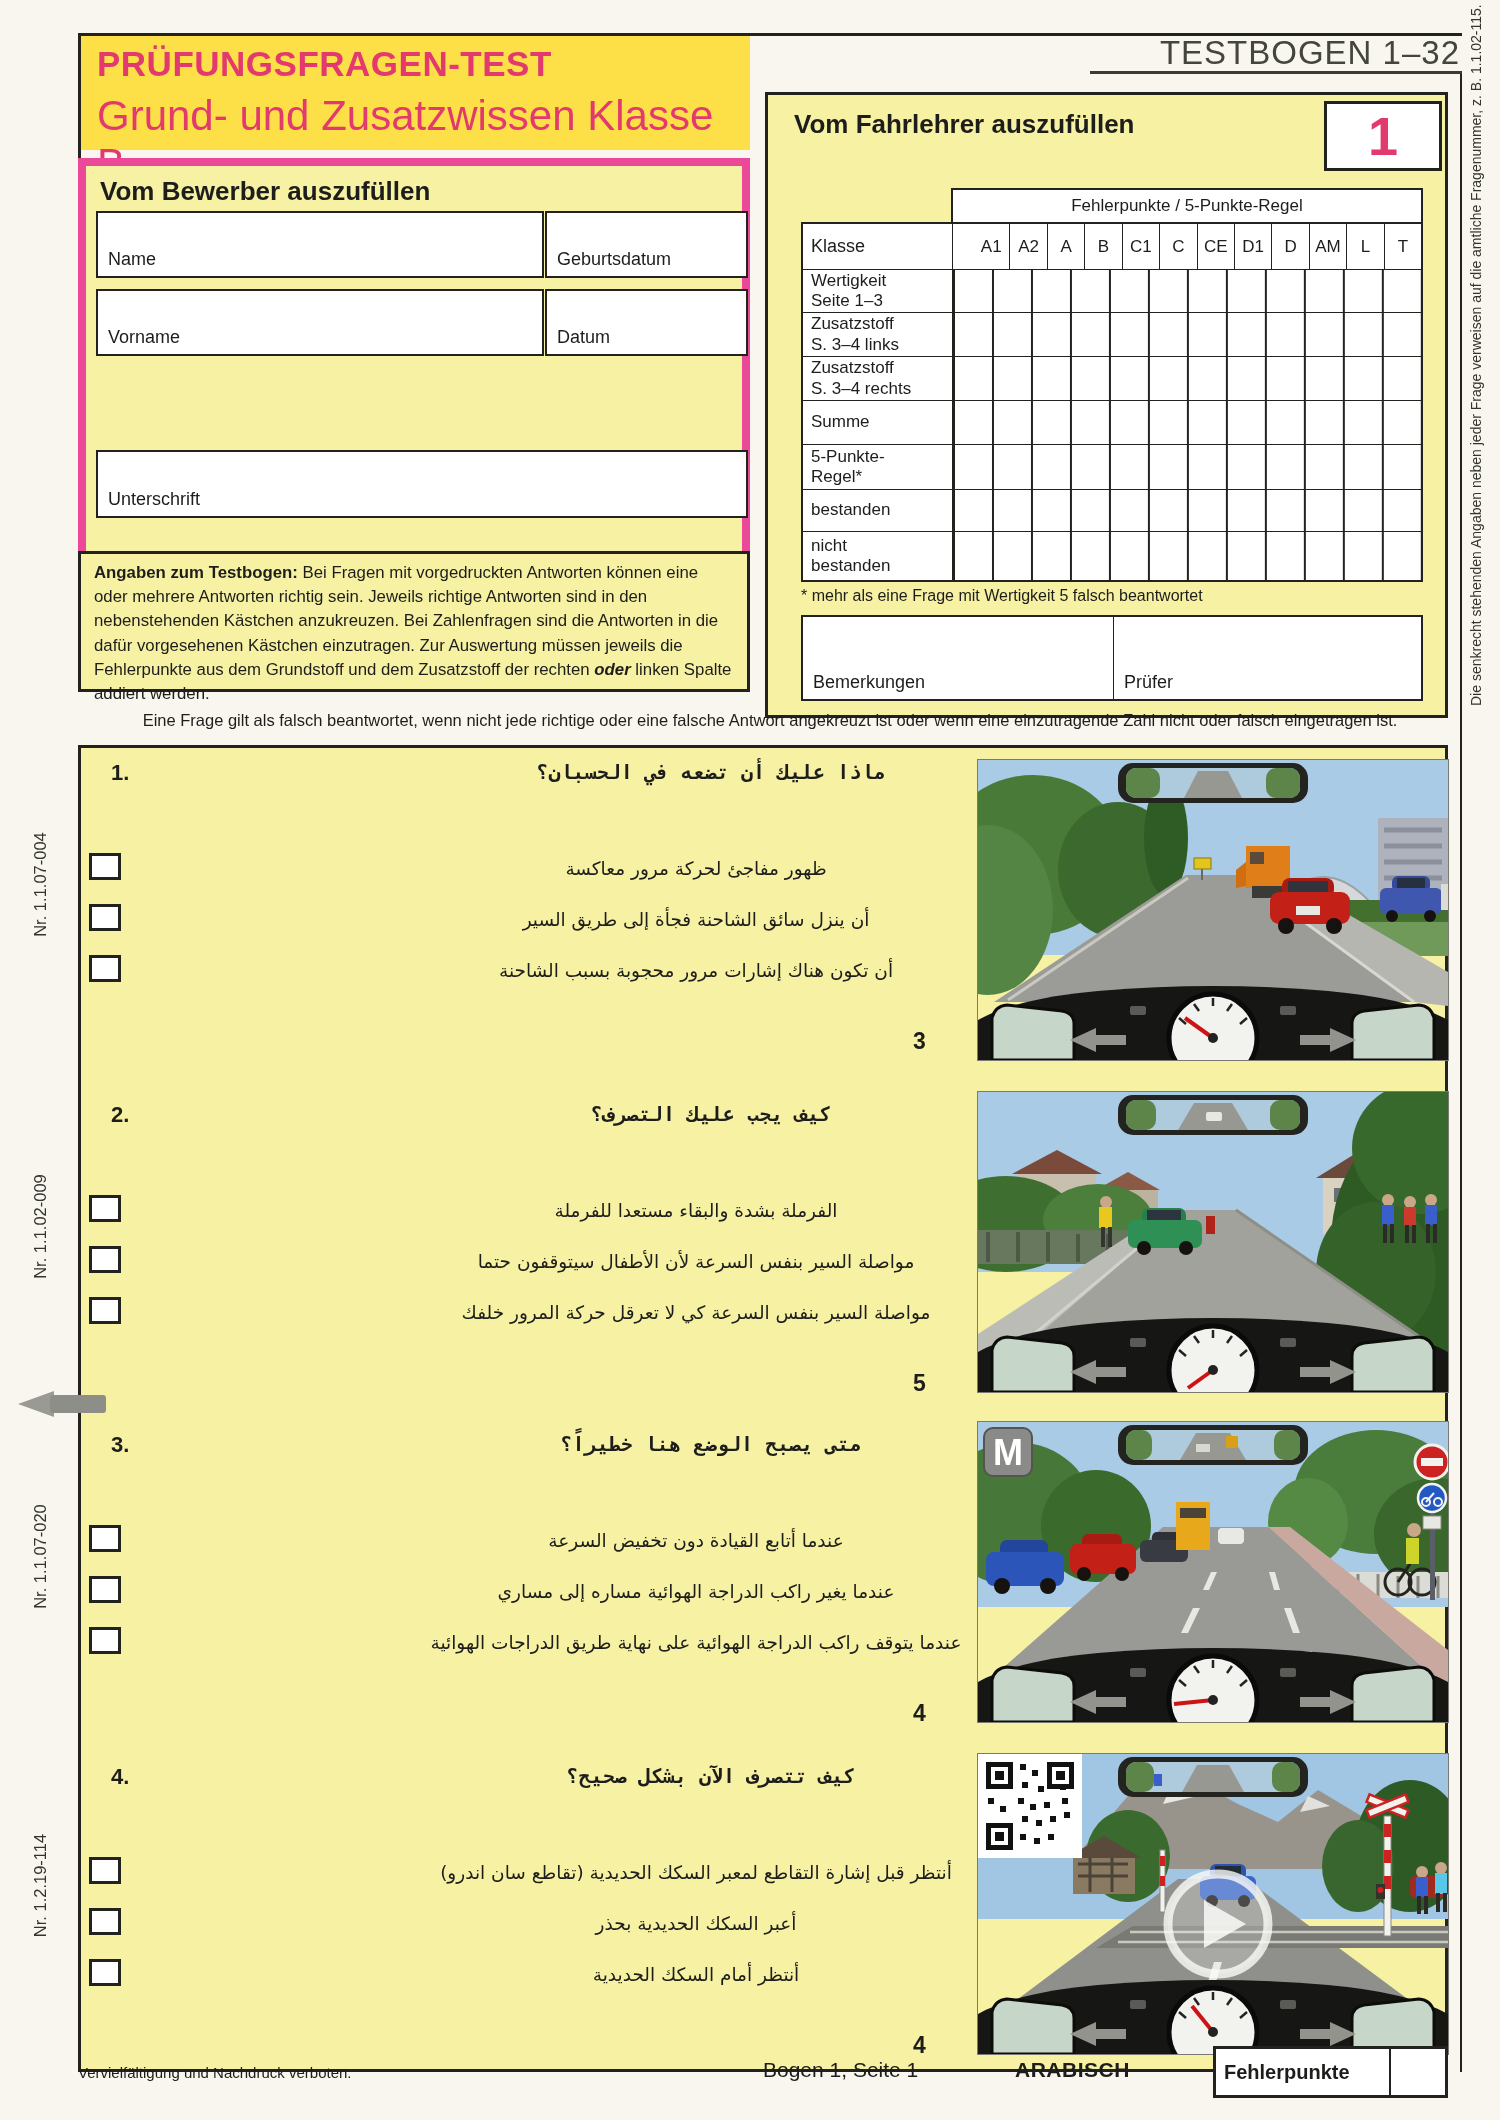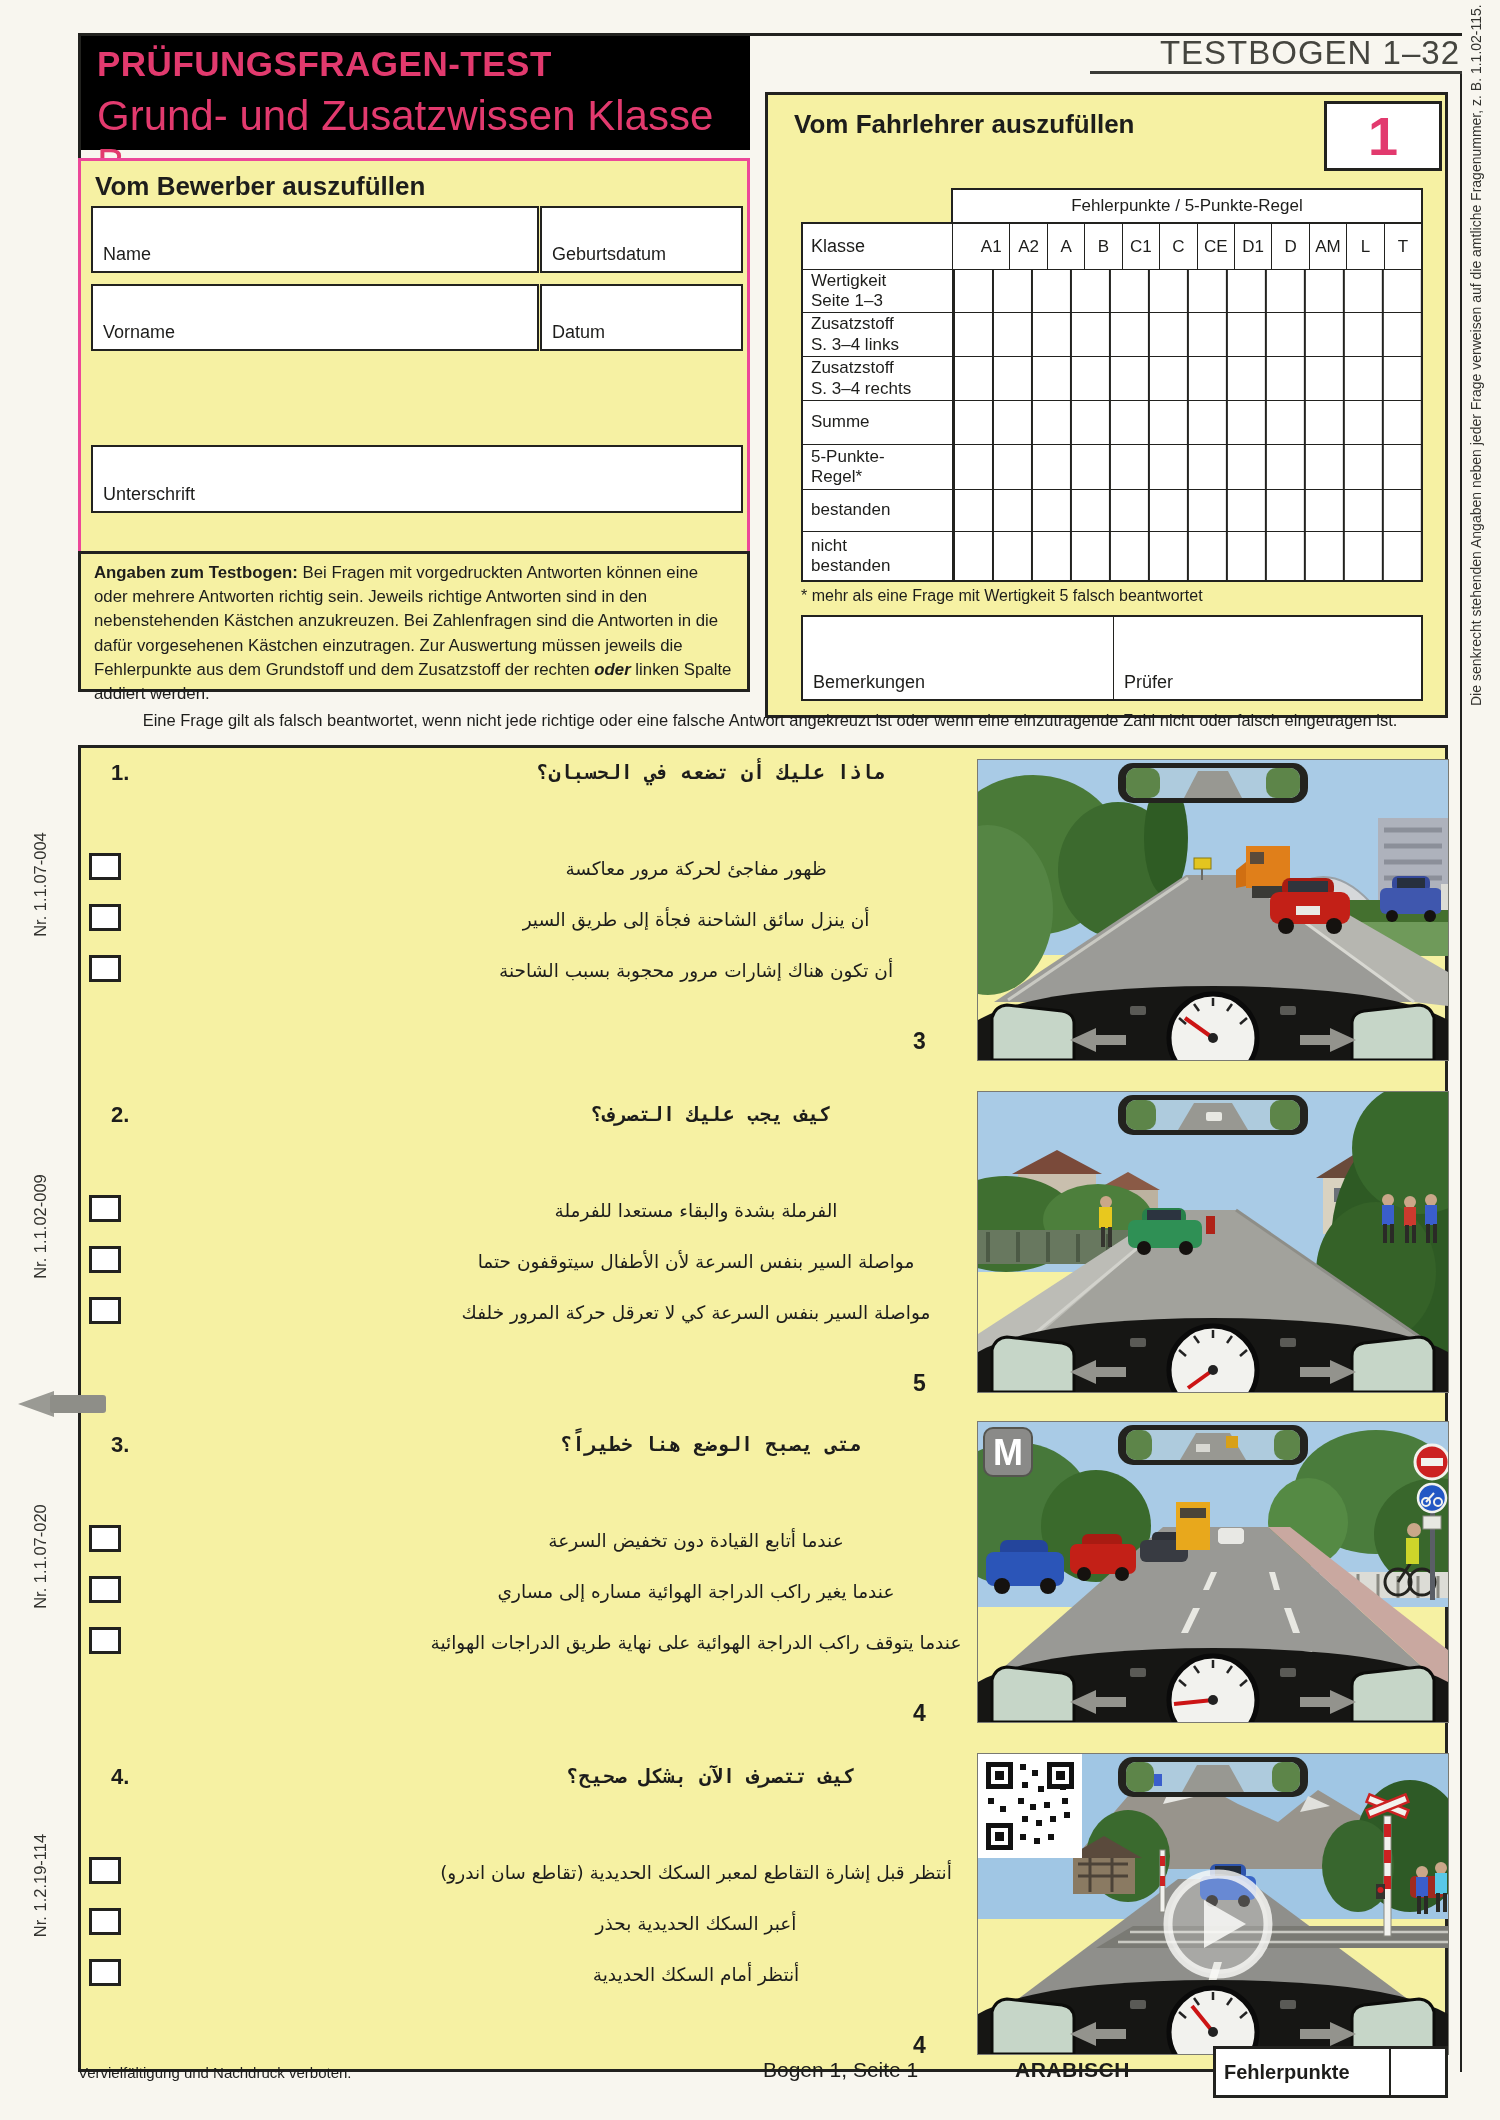--- a/index.html
+++ b/index.html
@@ -4,26 +4,26 @@
 <style>
   html,body{margin:0;padding:0;background:#dedbd2;}
   .page{position:relative;width:1500px;height:2120px;background:#f8f6ef;
         font-family:"Liberation Sans",sans-serif;color:#1d1d1b;overflow:hidden;}
   
   .topline{position:absolute;left:78px;top:33px;width:1384px;border-top:3px solid #22221f;}
   .leftline{position:absolute;left:78px;top:33px;height:127px;border-left:3px solid #22221f;}
   .rightline{position:absolute;left:1460px;top:74px;height:1998px;border-left:2px solid #22221f;}
   .tb-underline{position:absolute;left:1090px;top:71px;width:372px;border-top:3px solid #3a3a36;}
   
-  .title-block{position:absolute;left:81px;top:36px;width:669px;height:114px;background:#000000;padding-left:16px;box-sizing:border-box;}
+  .title-block{position:absolute;left:81px;top:36px;width:669px;height:114px;background:#fde047;padding-left:16px;box-sizing:border-box;}
   .title1{font-size:35px;font-weight:bold;color:#e23a6e;letter-spacing:.5px;margin-top:8px;}
   .title2{font-size:42px;color:#e23a6e;margin-top:8px;}
   .testbogen{position:absolute;left:1080px;top:34px;width:380px;text-align:right;font-size:33px;color:#45453f;letter-spacing:1px;}
   
-  .bewerber{position:absolute;left:78px;top:158px;width:672px;height:452px;background:#f6f1a3;border:3px solid #ec4899;box-sizing:border-box;}
+  .bewerber{position:absolute;left:78px;top:158px;width:672px;height:452px;background:#f6f1a3;border:8px solid #ec4899;box-sizing:border-box;}
   .boxtitle{position:absolute;left:14px;top:10px;font-size:26px;font-weight:bold;}
   .field{position:absolute;background:#fff;border:2px solid #22221f;padding-left:8px;}
   .field .lbl{position:absolute;left:10px;bottom:6px;font-size:18px;}
   
   .fahrlehrer{position:absolute;left:765px;top:92px;width:683px;height:626px;background:#f6f1a3;border:3px solid #22221f;box-sizing:border-box;}
   .one-box{position:absolute;left:556px;top:6px;width:118px;height:70px;background:#fff;border:3px solid #22221f;text-align:center;box-sizing:border-box;}
   .one-box span{font-size:54px;font-weight:bold;color:#e23a6e;line-height:64px;}
   .band{position:absolute;left:183px;top:93px;width:472px;height:36px;background:#fff;border:2px solid #22221f;box-sizing:border-box;text-align:center;font-size:17px;line-height:31px;}
   .ftable{position:absolute;left:33px;top:127px;width:622px;background:#fff;border:2px solid #22221f;box-sizing:border-box;}
   .trow{display:flex;border-top:1.5px solid #22221f;}

